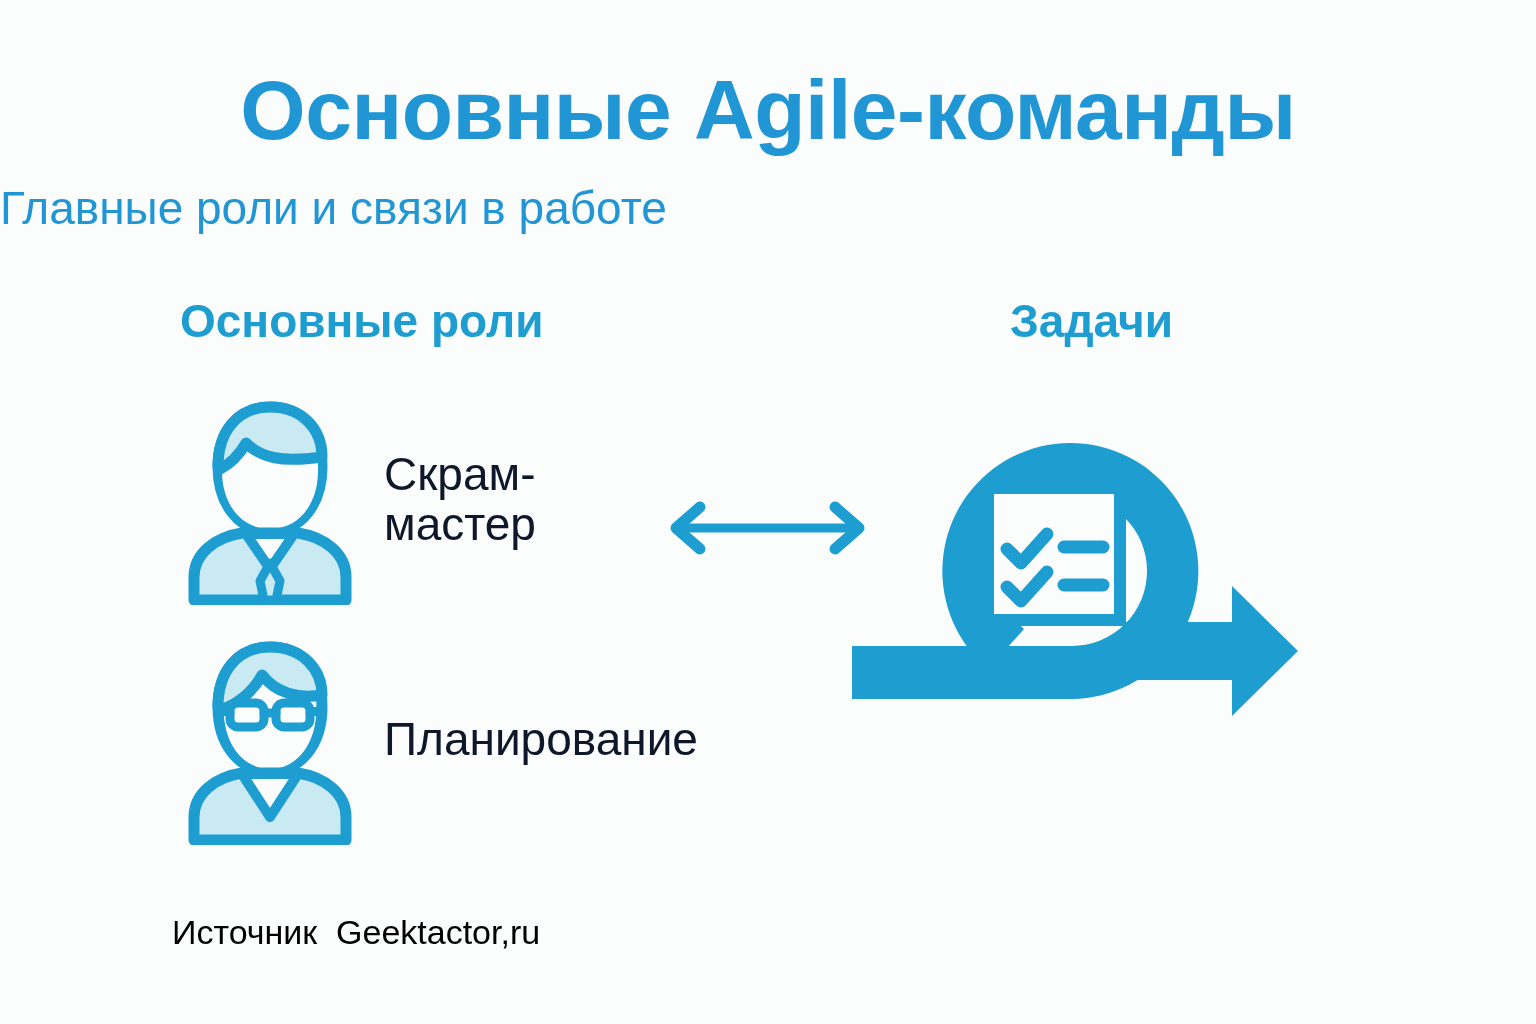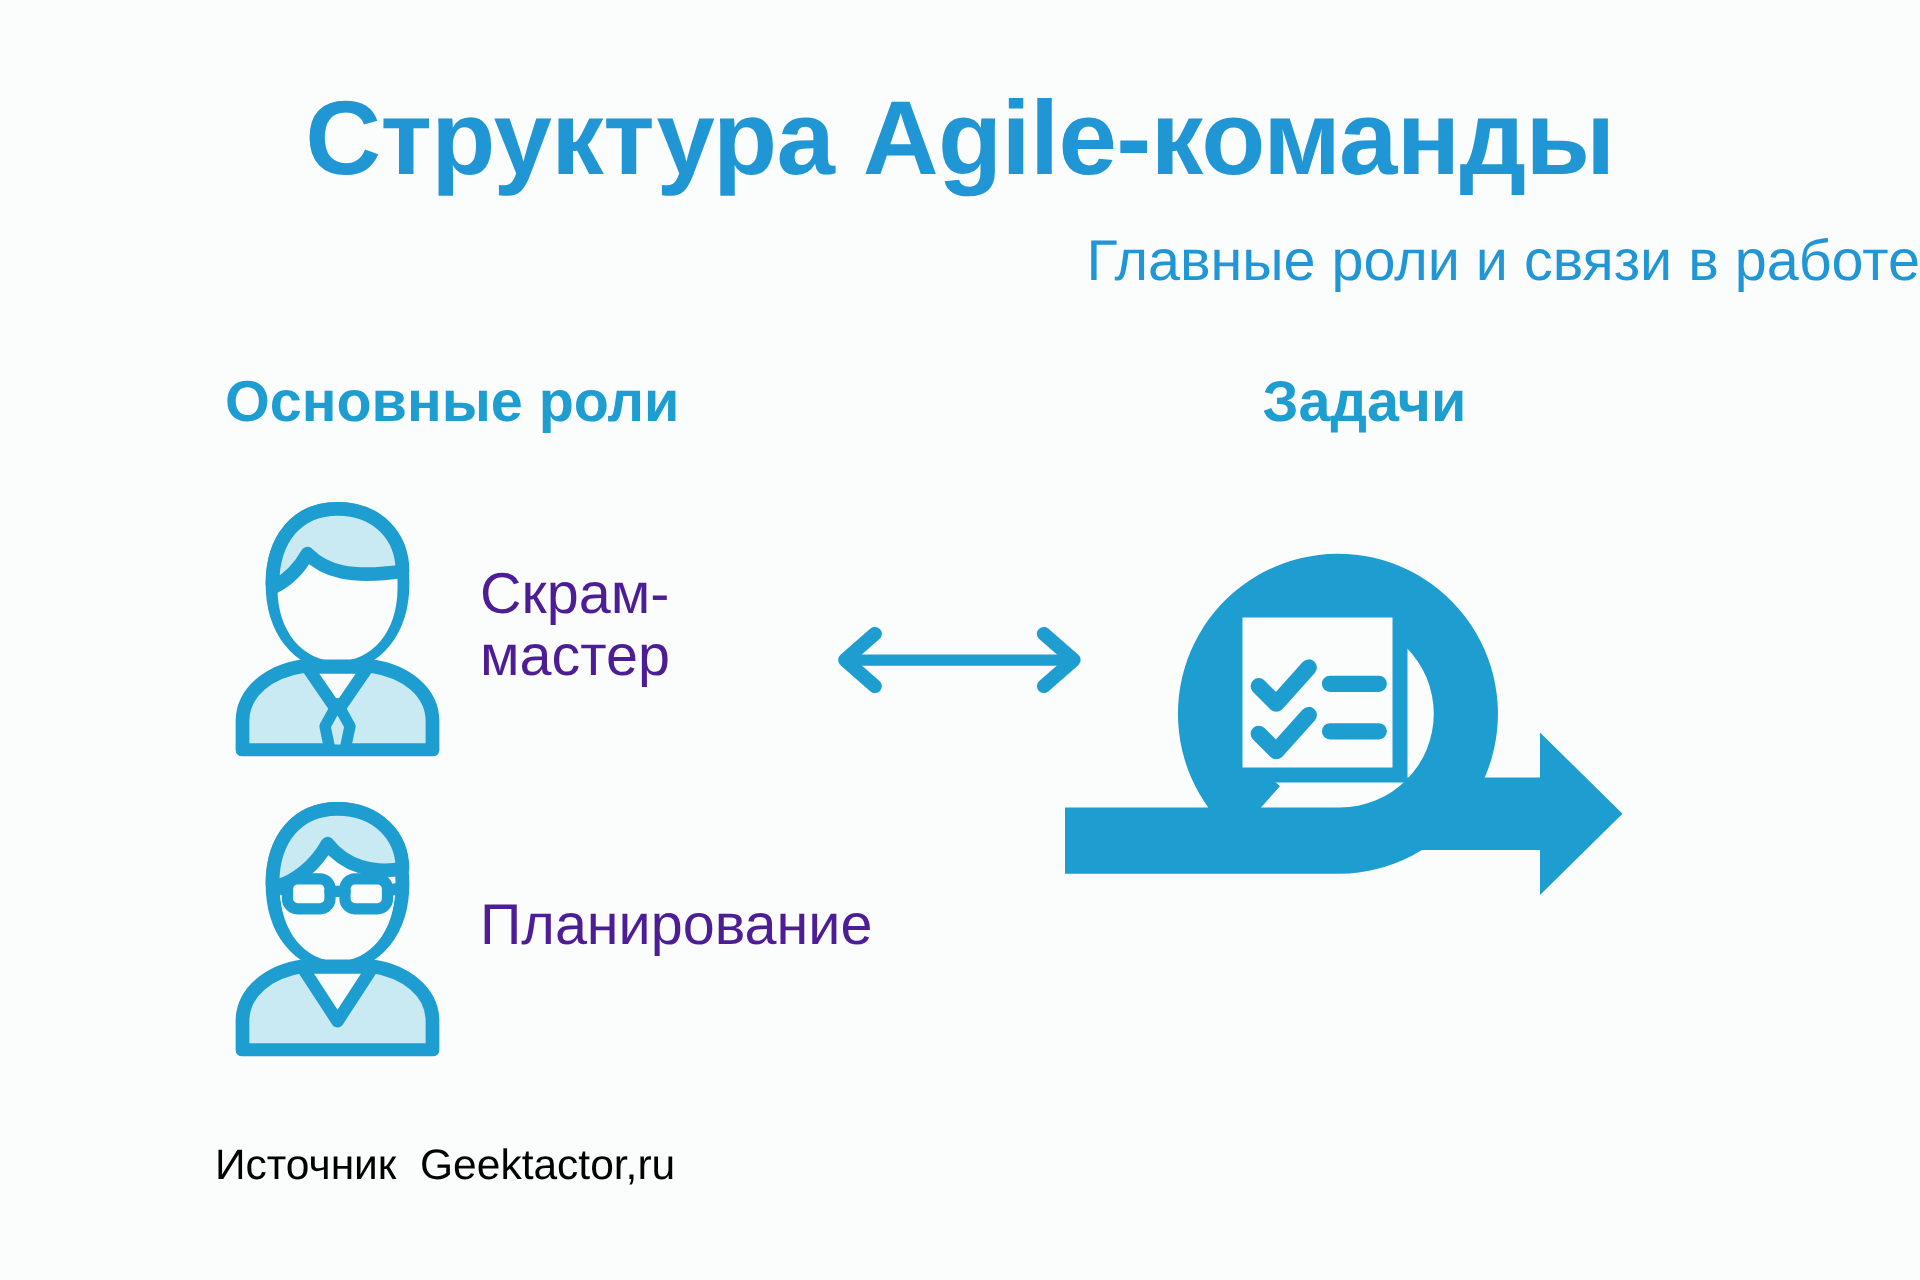--- a/index.html
+++ b/index.html
@@ -31,21 +31,21 @@
     color: #2196d4;
     letter-spacing: -0.5px;
     line-height: 1.0;
     white-space: nowrap;
   }
   .subtitle {
     position: absolute;
     left: 0;
     top: 185px;
     width: 1536px;
-    text-align: right;
+    text-align: left;
     font-size: 46px;
     font-weight: normal;
     color: #2196d4;
     line-height: 1.0;
     white-space: nowrap;
   }
 
   
   .col-heading {
     position: absolute;
@@ -67,21 +67,21 @@
   #role-scrum-master { left: 180px; top: 395px; }
   #role-developer    { left: 180px; top: 635px; }
 
   .person-icon {
     width: 180px;
     height: 210px;
     flex: 0 0 auto;
   }
   .role-label {
     font-size: 46px;
-    color: #4c1d95;
+    color: #0f172a;
     line-height: 1.08;
     margin-left: 24px;
     white-space: pre-line;
   }
 
   
   #link-arrow {
     position: absolute;
     left: 660px;
     top: 495px;
@@ -119,21 +119,21 @@
     line-height: 1.0;
     white-space: pre;
     text-align: right;
   }
 </style>
 </head>
 <body>
 
 <div id="canvas">
 
-  <div class="title">Структура Agile-команды</div>
+  <div class="title">Основные Agile-команды</div>
 
   <div class="subtitle">Главные роли и связи в работе</div>
 
   <div class="col-heading" id="heading-roles">Основные роли</div>
 
   <div class="col-heading" id="heading-tasks">Задачи</div>
 
   <div class="role-row" id="role-scrum-master">
 
     <svg class="person-icon" viewBox="0 0 180 210">

